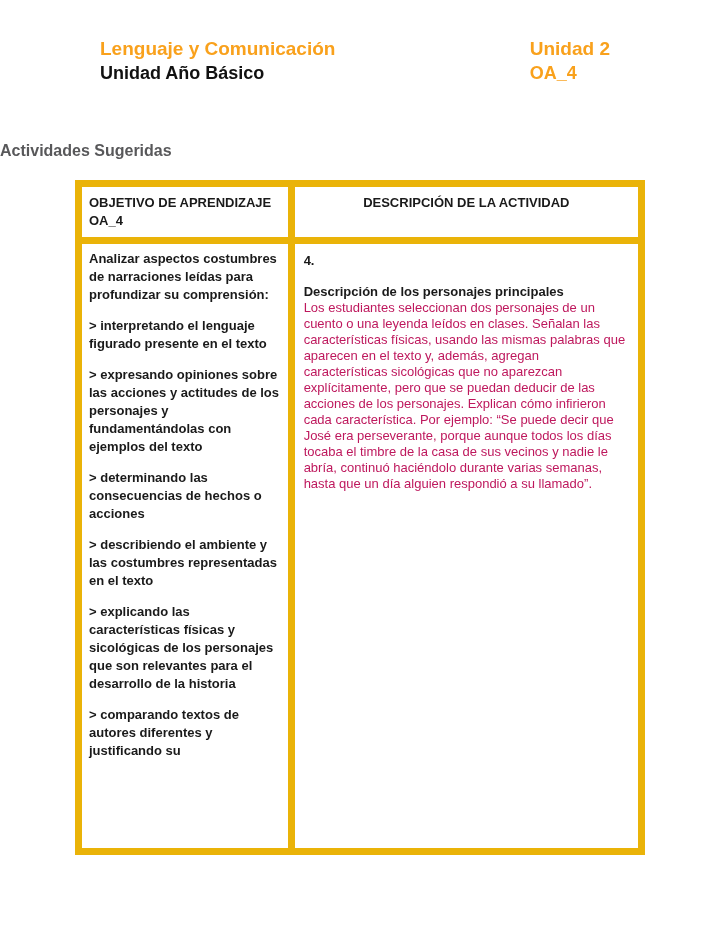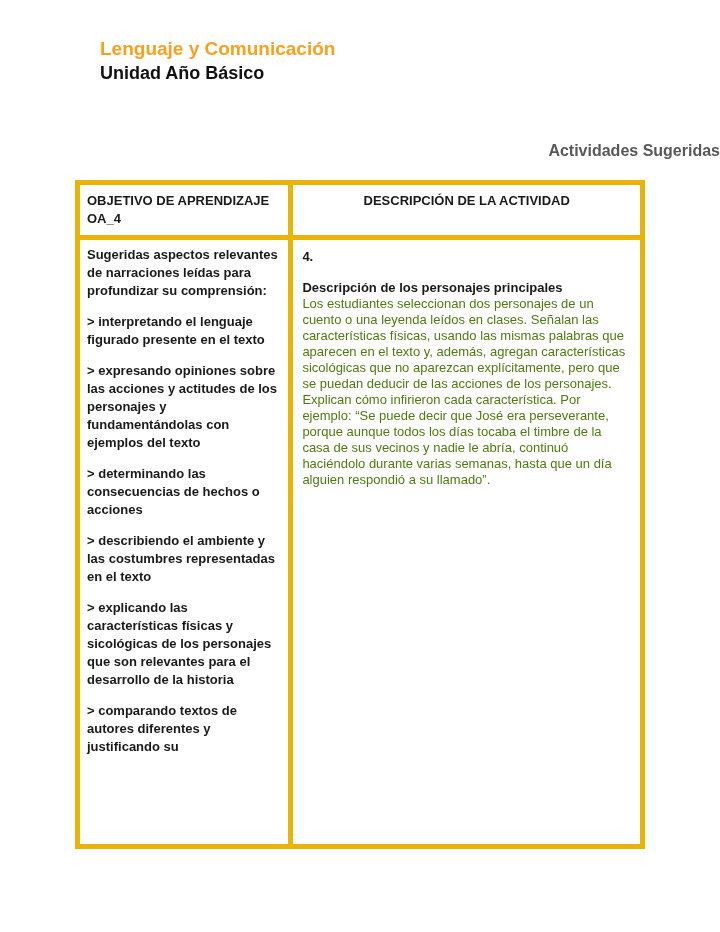--- a/index.html
+++ b/index.html
@@ -38,38 +38,37 @@
     line-height: 25px;
   }
   .oa-label {
     color: #F9A11C;
     font-weight: bold;
     font-size: 18px;
     line-height: 25px;
   }
   
   .section-title {
-    text-align: right;
+    text-align: left;
     color: #58585A;
     font-weight: bold;
     font-size: 16px;
     margin-top: 56px;
     margin-bottom: 20px;
-    padding-left: 40px;
   }
   
   .activity-table {
     border-collapse: collapse;
     margin-left: 75px;
     width: 570px;
     table-layout: fixed;
   }
   .activity-table th,
   .activity-table td {
-    border: 5px solid #eab308;
+    border: 7px solid #eab308;
     vertical-align: top;
     font-size: 13px;
   }
   .col-left  { width: 193px; }
   .col-right { width: 318px; }
   th.col-left {
     text-align: left;
     font-weight: bold;
     padding: 7px 10px 7px 7px;
     line-height: 18px;
@@ -102,47 +101,51 @@
     margin-top: 2px;
     margin-bottom: 14px;
   }
   .activity-subtitle {
     font-weight: bold;
     line-height: 17px;
   }
   .activity-body {
     font-weight: normal;
     line-height: 16px;
-    color: #4d7c0f;
+    color: #be185d;
   }
 </style>
 </head>
 <body>
 
 <div class="page">
 
   <div class="doc-header">
     <div class="header-left">
       <div class="doc-title">Lenguaje y Comunicación</div>
       <div class="doc-subtitle">Unidad Año Básico</div>
+    </div>
+    <div class="header-right">
+      <div class="unit-label">Unidad 2</div>
+      <div class="oa-label">OA_4</div>
     </div>
   </div>
 
   <div class="section-title">Actividades Sugeridas</div>
 
   <table class="activity-table">
     <tbody>
       <tr>
         <th class="col-left">OBJETIVO DE APRENDIZAJE OA_4</th>
         <th class="col-right">DESCRIPCIÓN DE LA ACTIVIDAD</th>
       </tr>
       <tr>
         <td class="cell-left">
           <div class="cell-clip">
-            <p class="objective-item">Sugeridas aspectos relevantes de narraciones leídas para profundizar su comprensión:</p>
+            <p class="objective-item">Analizar aspectos costumbres de narraciones leídas para profundizar su comprensión:</p>
             <p class="objective-item">&gt; interpretando el lenguaje figurado presente en el texto</p>
             <p class="objective-item">&gt; expresando opiniones sobre las acciones y actitudes de los personajes y fundamentándolas con ejemplos del texto</p>
             <p class="objective-item">&gt; determinando las consecuencias de hechos o acciones</p>
             <p class="objective-item">&gt; describiendo el ambiente y las costumbres representadas en el texto</p>
             <p class="objective-item">&gt; explicando las características físicas y sicológicas de los personajes que son relevantes para el desarrollo de la historia</p>
             <p class="objective-item">&gt; comparando textos de autores diferentes y justificando su</p>
           </div>
         </td>
         <td class="cell-right">
           <div class="cell-clip">

